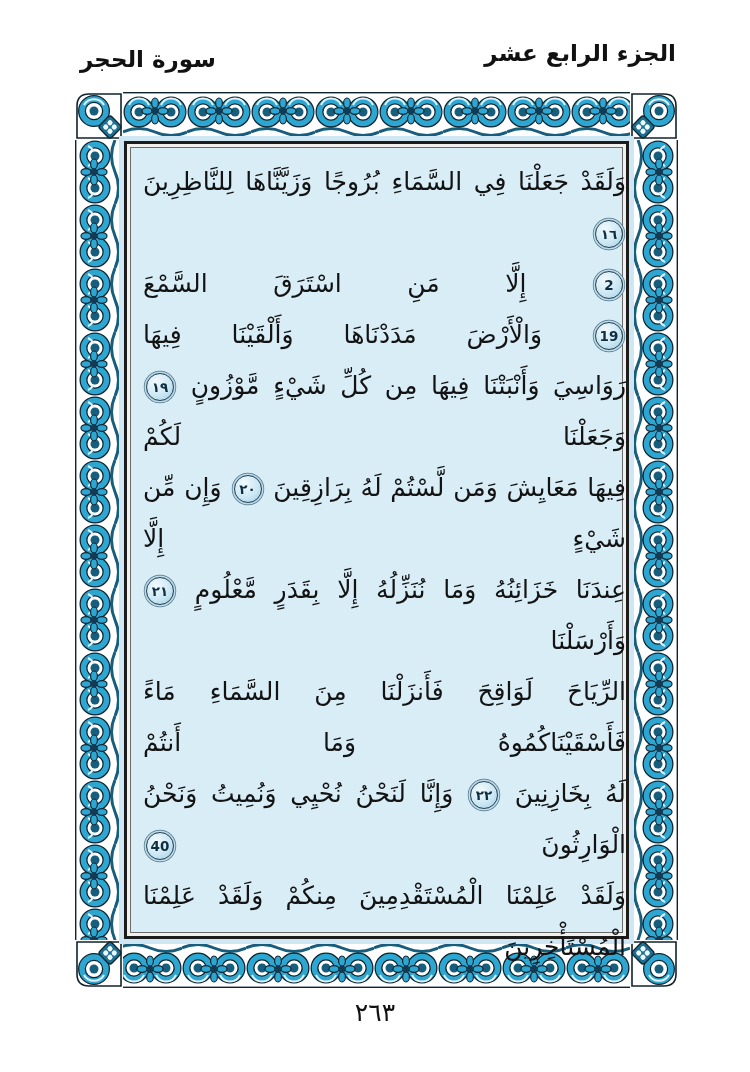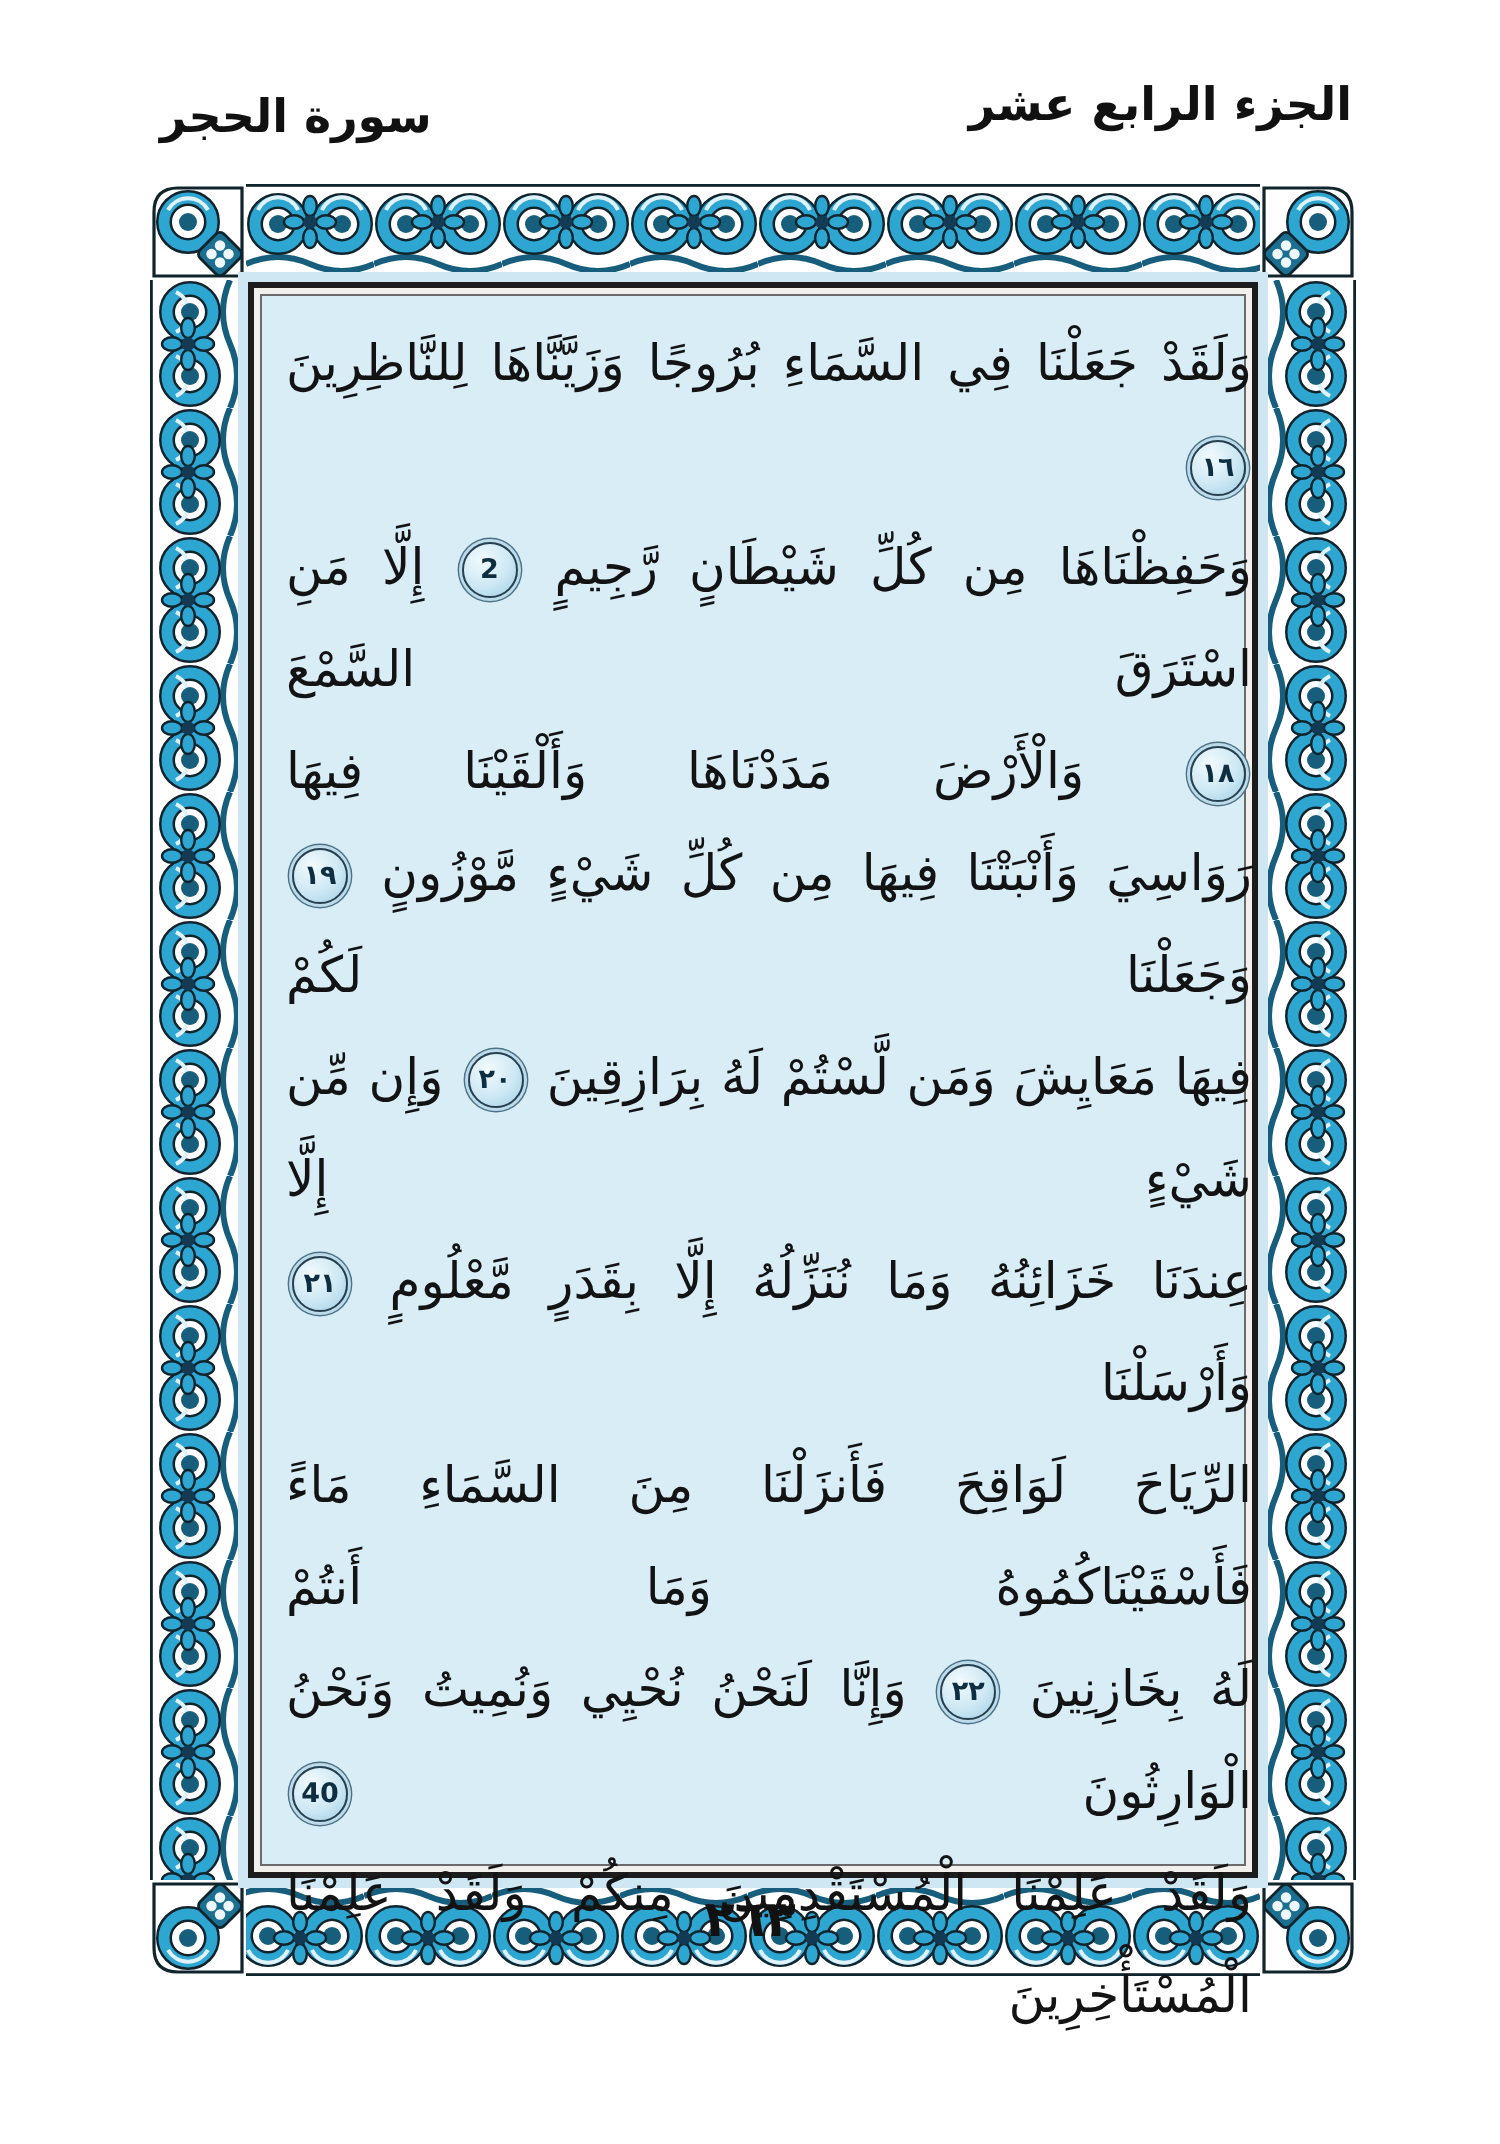--- a/index.html
+++ b/index.html
@@ -52,22 +52,22 @@
     border:1.3px solid #27404f;
     box-shadow:0 0 0 1.5px #bcdcec, 0 0 0 2.2px #4d7286;
     vertical-align:middle;margin:0 3px;position:relative;
     text-align:center;text-align-last:center;
   }
   .ayah .num{
     display:block;width:100%;line-height:27px;font-size:13.5px;font-weight:700;
     color:#0e2e41;direction:rtl;text-align:center;margin-left:36px;
   }
   .pageno{
-    position:absolute;left:0;right:0;top:945px;text-align:center;
-    font-size:25px;font-weight:700;color:#111;direction:rtl;
+    position:absolute;left:0;right:0;top:998px;text-align:center;
+    font-size:25px;font-weight:400;color:#111;direction:rtl;
   }
 </style>
 </head>
 <body>
 
 <div class="page">
 
   <div class="hdr juz">الجزء الرابع عشر</div>
   <div class="hdr surah">سورة الحجر</div>
 
@@ -230,22 +230,22 @@
         <circle cx="-3" cy="-3" r="2.6" fill="#eef7fb"></circle>
         <circle cx="3" cy="-3" r="2.6" fill="#eef7fb"></circle>
         <circle cx="-3" cy="3" r="2.6" fill="#eef7fb"></circle>
         <circle cx="3" cy="3" r="2.6" fill="#eef7fb"></circle>
       </g>
     </svg>
 
     <div class="panel">
       <div class="text-box">
           <div class="line"><span>وَلَقَدْ جَعَلْنَا فِي السَّمَاءِ بُرُوجًا وَزَيَّنَّاهَا لِلنَّاظِرِينَ</span> <span class="ayah"><span class="num">١٦</span></span></div>
-          <div class="line"><span>وَحَفِظْنَاهَا مِن كُلِّ شَيْطَانٍ رَّجِيمٍ</span> <span class="ayah"><span class="num">2</span></span> <span>إِلَّا مَنِ اسْتَرَقَ السَّمْعَ</span></div>
-          <div class="line"> <span class="ayah"><span class="num">١٨</span></span> <span>وَالْأَرْضَ مَدَدْنَاهَا وَأَلْقَيْنَا فِيهَا</span></div>
+          <div class="line"> <span class="ayah"><span class="num">2</span></span> <span>إِلَّا مَنِ اسْتَرَقَ السَّمْعَ</span></div>
+          <div class="line"> <span class="ayah"><span class="num">19</span></span> <span>وَالْأَرْضَ مَدَدْنَاهَا وَأَلْقَيْنَا فِيهَا</span></div>
           <div class="line"><span>رَوَاسِيَ وَأَنْبَتْنَا فِيهَا مِن كُلِّ شَيْءٍ مَّوْزُونٍ</span> <span class="ayah"><span class="num">١٩</span></span> <span>وَجَعَلْنَا لَكُمْ</span></div>
           <div class="line"><span>فِيهَا مَعَايِشَ وَمَن لَّسْتُمْ لَهُ بِرَازِقِينَ</span> <span class="ayah"><span class="num">٢٠</span></span> <span>وَإِن مِّن شَيْءٍ إِلَّا</span></div>
           <div class="line"><span>عِندَنَا خَزَائِنُهُ وَمَا نُنَزِّلُهُ إِلَّا بِقَدَرٍ مَّعْلُومٍ</span> <span class="ayah"><span class="num">٢١</span></span> <span>وَأَرْسَلْنَا</span></div>
           <div class="line"><span>الرِّيَاحَ لَوَاقِحَ فَأَنزَلْنَا مِنَ السَّمَاءِ مَاءً فَأَسْقَيْنَاكُمُوهُ وَمَا أَنتُمْ</span></div>
           <div class="line"><span>لَهُ بِخَازِنِينَ</span> <span class="ayah"><span class="num">٢٢</span></span> <span>وَإِنَّا لَنَحْنُ نُحْيِي وَنُمِيتُ وَنَحْنُ الْوَارِثُونَ</span> <span class="ayah"><span class="num">40</span></span></div>
           <div class="line"><span>وَلَقَدْ عَلِمْنَا الْمُسْتَقْدِمِينَ مِنكُمْ وَلَقَدْ عَلِمْنَا الْمُسْتَأْخِرِينَ</span></div>
         </div>
     </div>
   </div>
 

